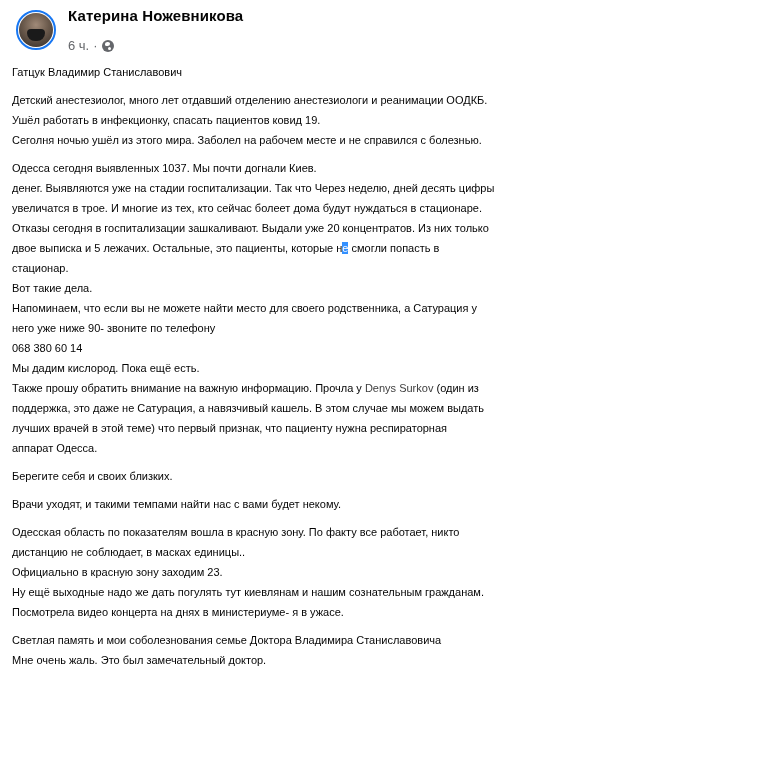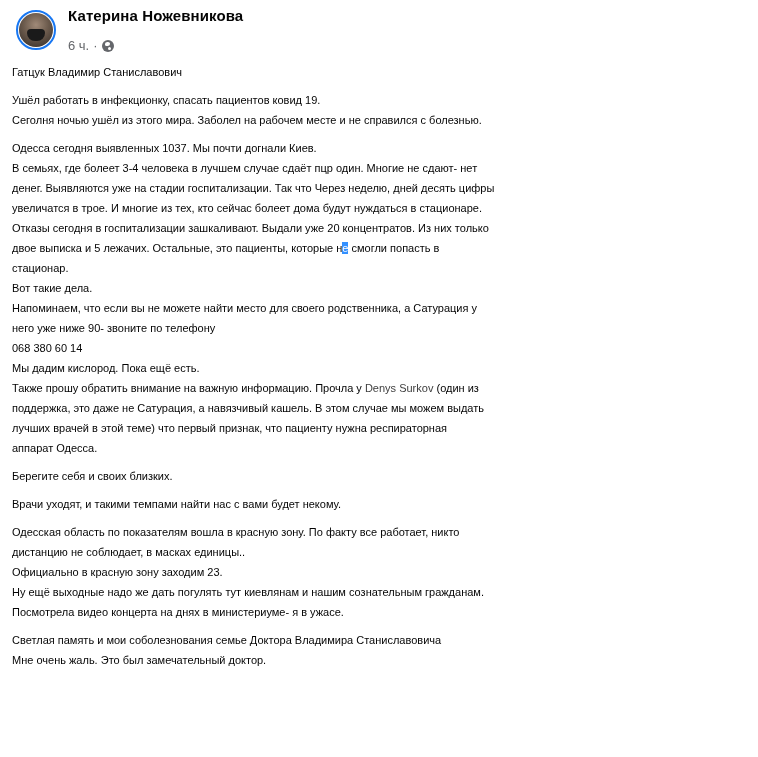--- a/index.html
+++ b/index.html
@@ -40,26 +40,26 @@
         <span class="globe"></span>
       </div>
     </div>
   </div>
 
   <div class="body">
     <p>
       <span class="line">Гатцук Владимир Станиславович</span>
     </p>
     <p>
+      <span class="line">Детский анестезиолог, много лет отдавший отделению анестезиологи и реанимации ООДКБ.</span>
       <span class="line">Ушёл  работать в инфекционку, спасать пациентов ковид 19.</span>
       <span class="line">Сеголня ночью ушёл из этого мира. Заболел на рабочем месте и не справился с болезнью.</span>
     </p>
     <p>
       <span class="line">Одесса сегодня выявленных 1037. Мы почти догнали Киев.</span>
-      <span class="line">В семьях, где болеет 3-4 человека в лучшем случае сдаёт пцр один. Многие не сдают- нет</span>
       <span class="line">денег. Выявляются уже на стадии госпитализации. Так что Через неделю, дней десять цифры</span>
       <span class="line">увеличатся в трое. И  многие из тех, кто сейчас болеет дома будут нуждаться в стационаре.</span>
       <span class="line">Отказы сегодня в госпитализации зашкаливают. Выдали уже 20 концентратов. Из них только</span>
       <span class="line"><span>двое выписка и 5 лежачих. Остальные, это пациенты, которые н</span><span class="sel">е</span><span> смогли попасть в</span></span>
       <span class="line">стационар.</span>
       <span class="line">Вот такие дела.</span>
       <span class="line">Напоминаем, что если вы не можете найти место для своего родственника, а Сатурация у</span>
       <span class="line">него уже ниже 90- звоните по телефону</span>
       <span class="line">068 380 60 14</span>
       <span class="line">Мы дадим кислород. Пока ещё есть.</span>

